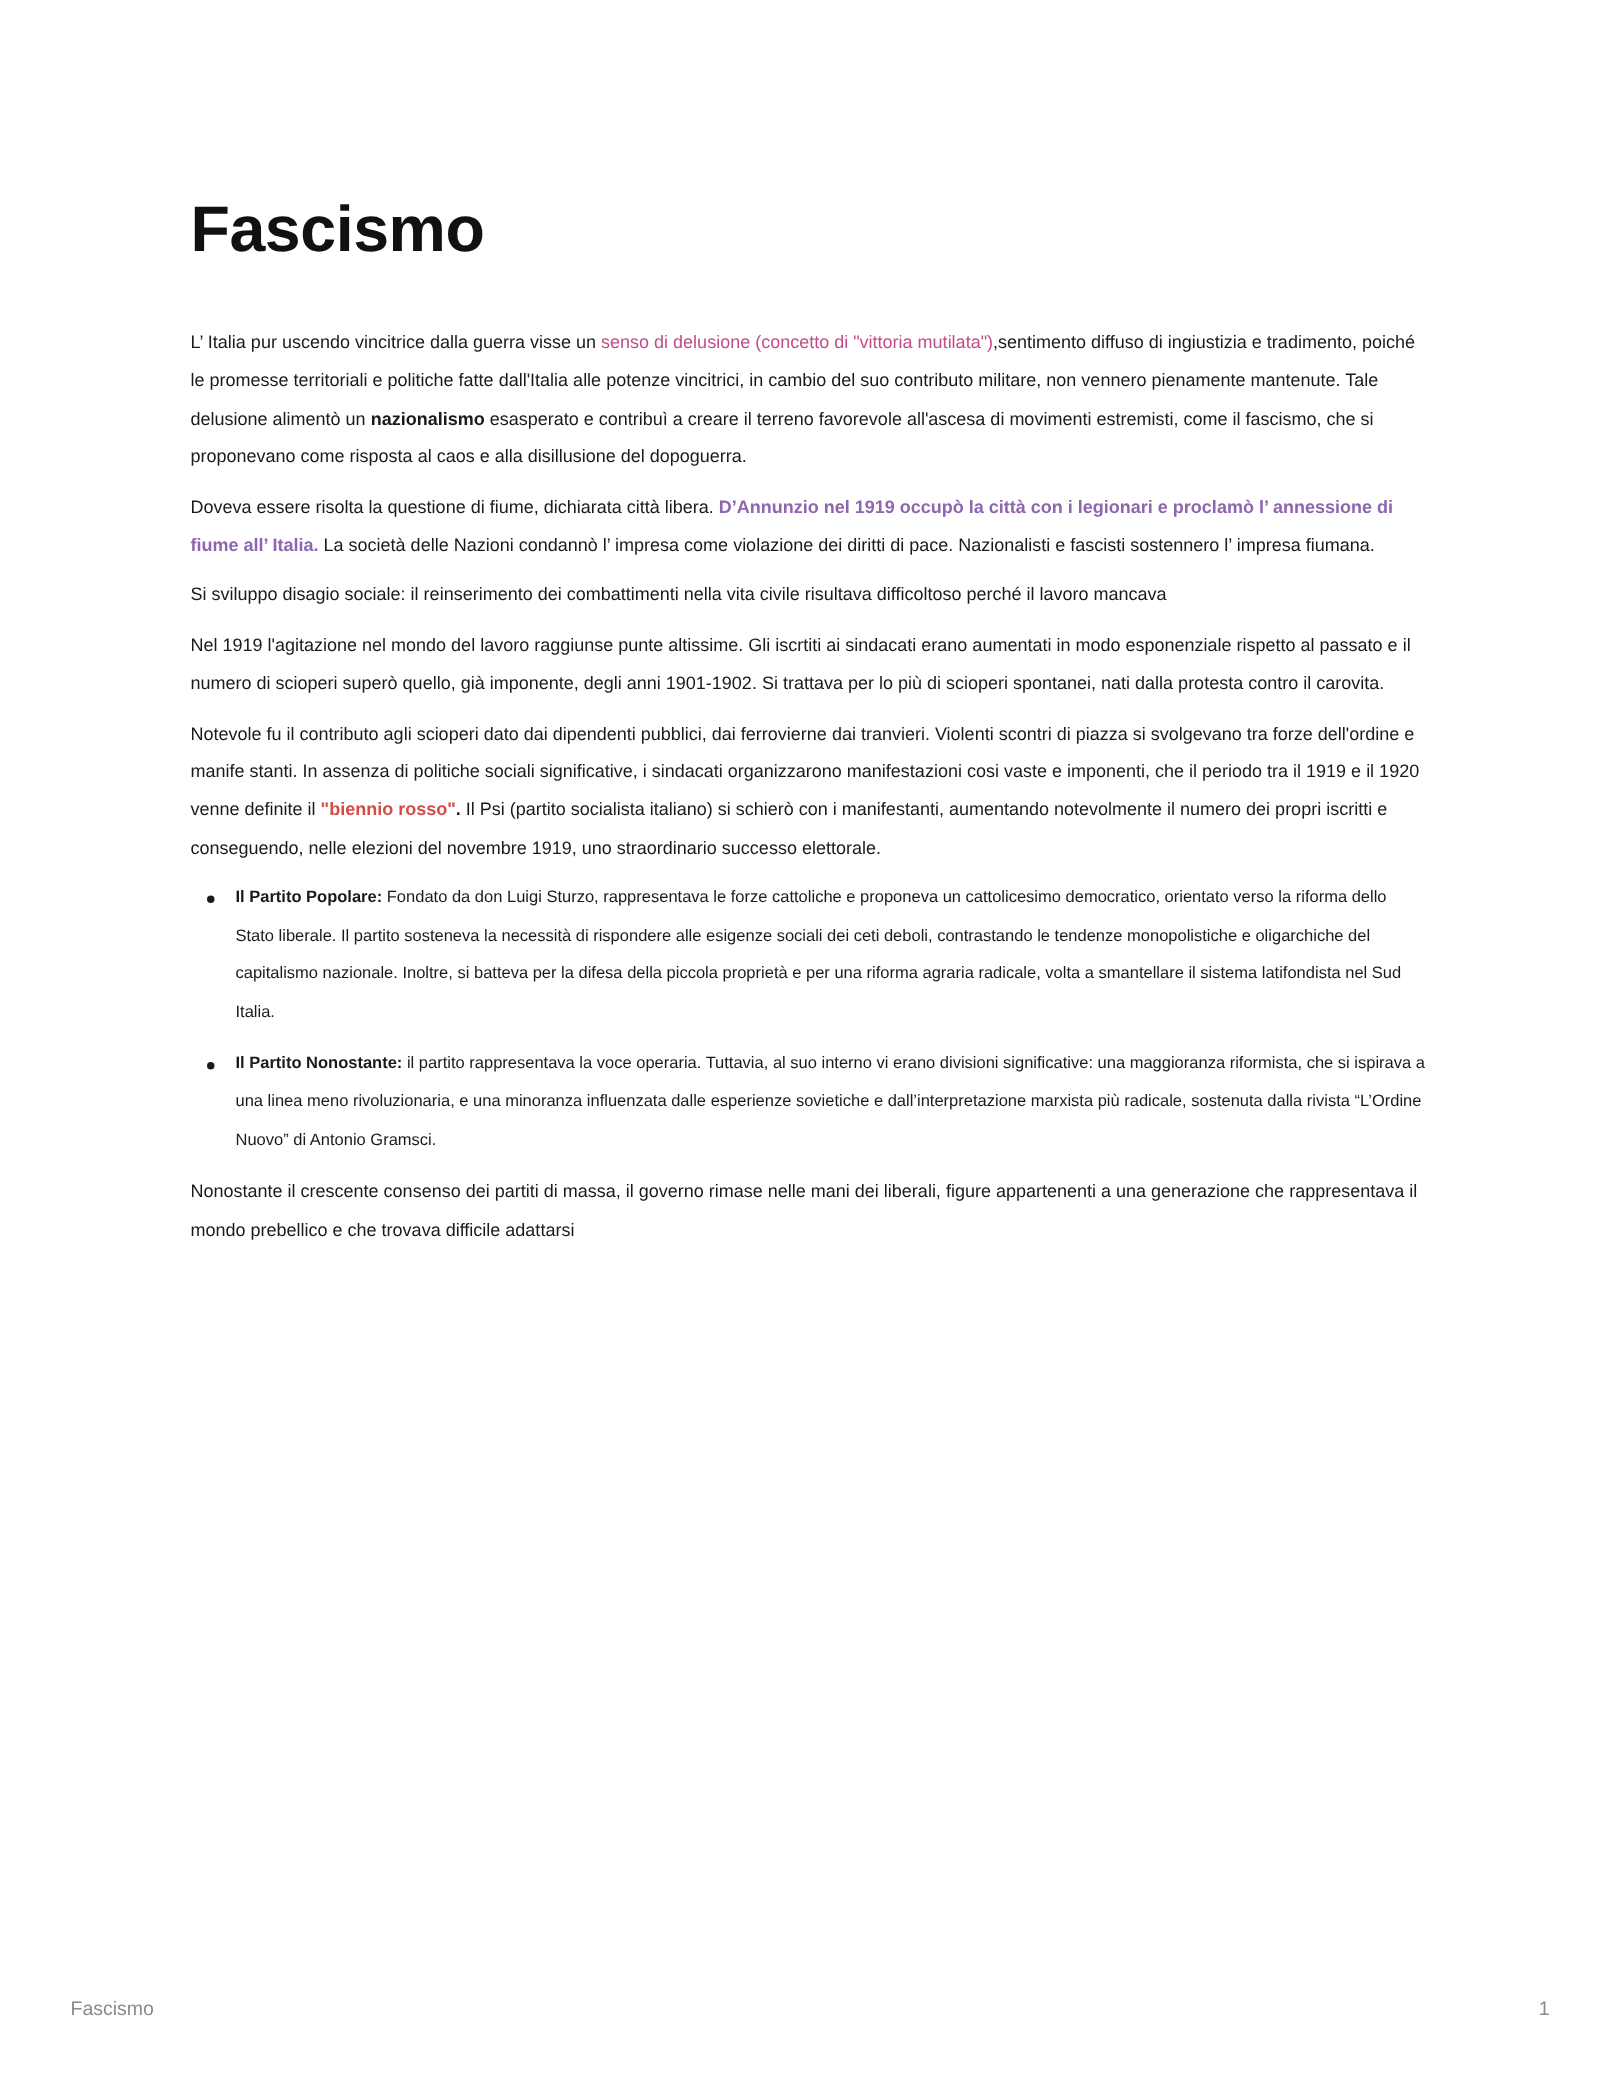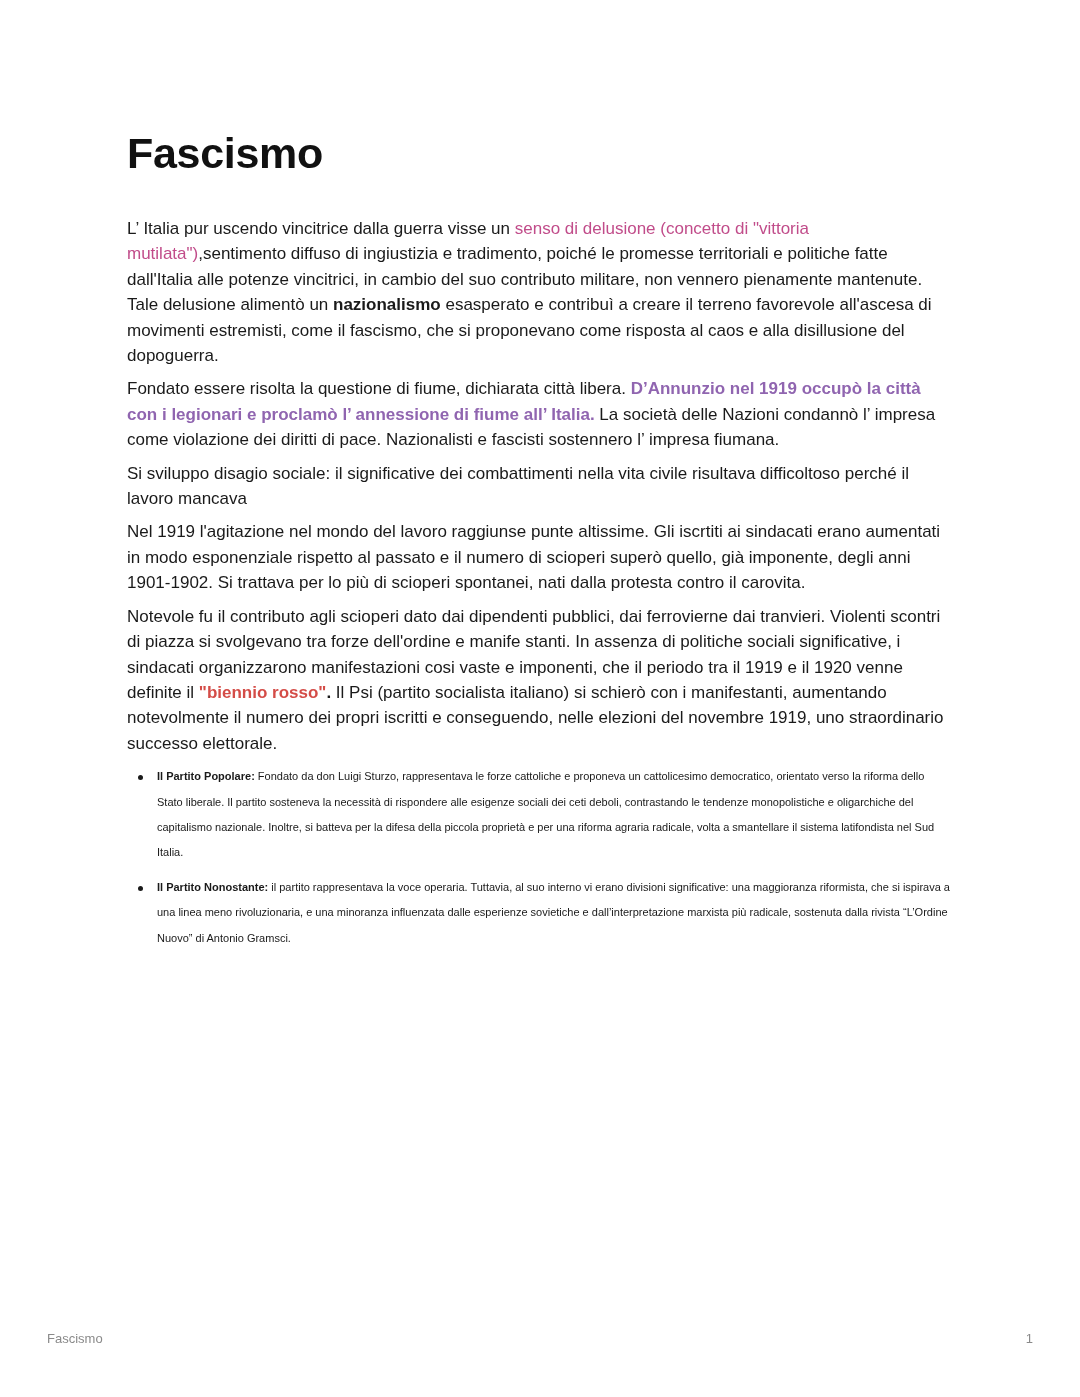--- a/index.html
+++ b/index.html
@@ -20,21 +20,21 @@
     h1 {
       margin: 0 0 36px 0;
       font-size: 43px;
       font-weight: 700;
       line-height: 54px;
       color: #111;
       letter-spacing: -0.3px;
     }
     p {
       margin: 0 0 8px 0;
-      font-size: 17px;
+      font-size: 12px;
       line-height: 25.4px;
     }
     ul {
       margin: 0 0 8px 0;
       padding: 0 0 0 30px;
       list-style: none;
     }
     li {
       position: relative;
       font-size: 11px;
@@ -65,32 +65,33 @@
     .footer-right { right: 47px; }
   </style>
 </head>
 <body>
 
 <div class="page">
   <h1>Fascismo</h1>
 
   <p><span>L’ Italia pur uscendo vincitrice dalla guerra visse un </span><span class="pink">senso di delusione (concetto di "vittoria mutilata")</span><span>,sentimento diffuso di ingiustizia e tradimento, poiché le promesse territoriali e politiche fatte dall'Italia alle potenze vincitrici, in cambio del suo contributo militare, non vennero pienamente mantenute. Tale delusione alimentò un </span><b>nazionalismo</b><span> esasperato e contribuì a creare il terreno favorevole all'ascesa di movimenti estremisti, come il fascismo, che si proponevano come risposta al caos e alla disillusione del dopoguerra.</span></p>
 
-  <p><span>Fondato essere risolta la questione di fiume, dichiarata città libera. </span><span class="purple">D’Annunzio nel 1919 occupò la città con i legionari e proclamò l’ annessione di fiume all’ Italia.</span><span> La società delle Nazioni condannò l’ impresa come violazione dei diritti di pace. Nazionalisti e fascisti sostennero l’ impresa fiumana.</span></p>
+  <p><span>Doveva essere risolta la questione di fiume, dichiarata città libera. </span><span class="purple">D’Annunzio nel 1919 occupò la città con i legionari e proclamò l’ annessione di fiume all’ Italia.</span><span> La società delle Nazioni condannò l’ impresa come violazione dei diritti di pace. Nazionalisti e fascisti sostennero l’ impresa fiumana.</span></p>
 
-  <p>Si sviluppo disagio sociale: il significative dei combattimenti nella vita civile risultava difficoltoso perché il lavoro mancava</p>
+  <p>Si sviluppo disagio sociale: il reinserimento dei combattimenti nella vita civile risultava difficoltoso perché il lavoro mancava</p>
 
 
   <p>Nel 1919 l'agitazione nel mondo del lavoro raggiunse punte altissime. Gli iscrtiti ai sindacati erano aumentati in modo esponenziale rispetto al passato e il numero di scioperi superò quello, già imponente, degli anni 1901-1902. Si trattava per lo più di scioperi spontanei, nati dalla protesta contro il carovita.</p>
 
   <p><span>Notevole fu il contributo agli scioperi dato dai dipendenti pubblici, dai ferrovierne dai tranvieri. Violenti scontri di piazza si svolgevano tra forze dell'ordine e manife stanti. In assenza di politiche sociali significative, i sindacati organizzarono manifestazioni cosi vaste e imponenti, che il periodo tra il 1919 e il 1920 venne definite il </span><span class="red">"biennio rosso"</span><b>.</b><span> Il Psi (partito socialista italiano) si schierò con i manifestanti, aumentando notevolmente il numero dei propri iscritti e conseguendo, nelle elezioni del novembre 1919, uno straordinario successo elettorale.</span></p>
 
 
 
   <ul>
     <li><b>Il Partito Popolare:</b><span> Fondato da don Luigi Sturzo, rappresentava le forze cattoliche e proponeva un cattolicesimo democratico, orientato verso la riforma dello Stato liberale. Il partito sosteneva la necessità di rispondere alle esigenze sociali dei ceti deboli, contrastando le tendenze monopolistiche e oligarchiche del capitalismo nazionale. Inoltre, si batteva per la difesa della piccola proprietà e per una riforma agraria radicale, volta a smantellare il sistema latifondista nel Sud Italia.</span></li>
     <li><b>Il Partito Nonostante:</b><span> il partito rappresentava la voce operaria. Tuttavia, al suo interno vi erano divisioni significative: una maggioranza riformista, che si ispirava a una linea meno rivoluzionaria, e una minoranza influenzata dalle esperienze sovietiche e dall’interpretazione marxista più radicale, sostenuta dalla rivista “L’Ordine Nuovo” di Antonio Gramsci.</span></li>
   </ul>
 
+  <p>Nonostante il crescente consenso dei partiti di massa, il governo rimase nelle mani dei liberali, figure appartenenti a una generazione che rappresentava il mondo prebellico e che trovava difficile adattarsi</p>
 </div>
 
 <div class="footer footer-left">Fascismo</div>
 <div class="footer footer-right">1</div>
 
 </body></html>

